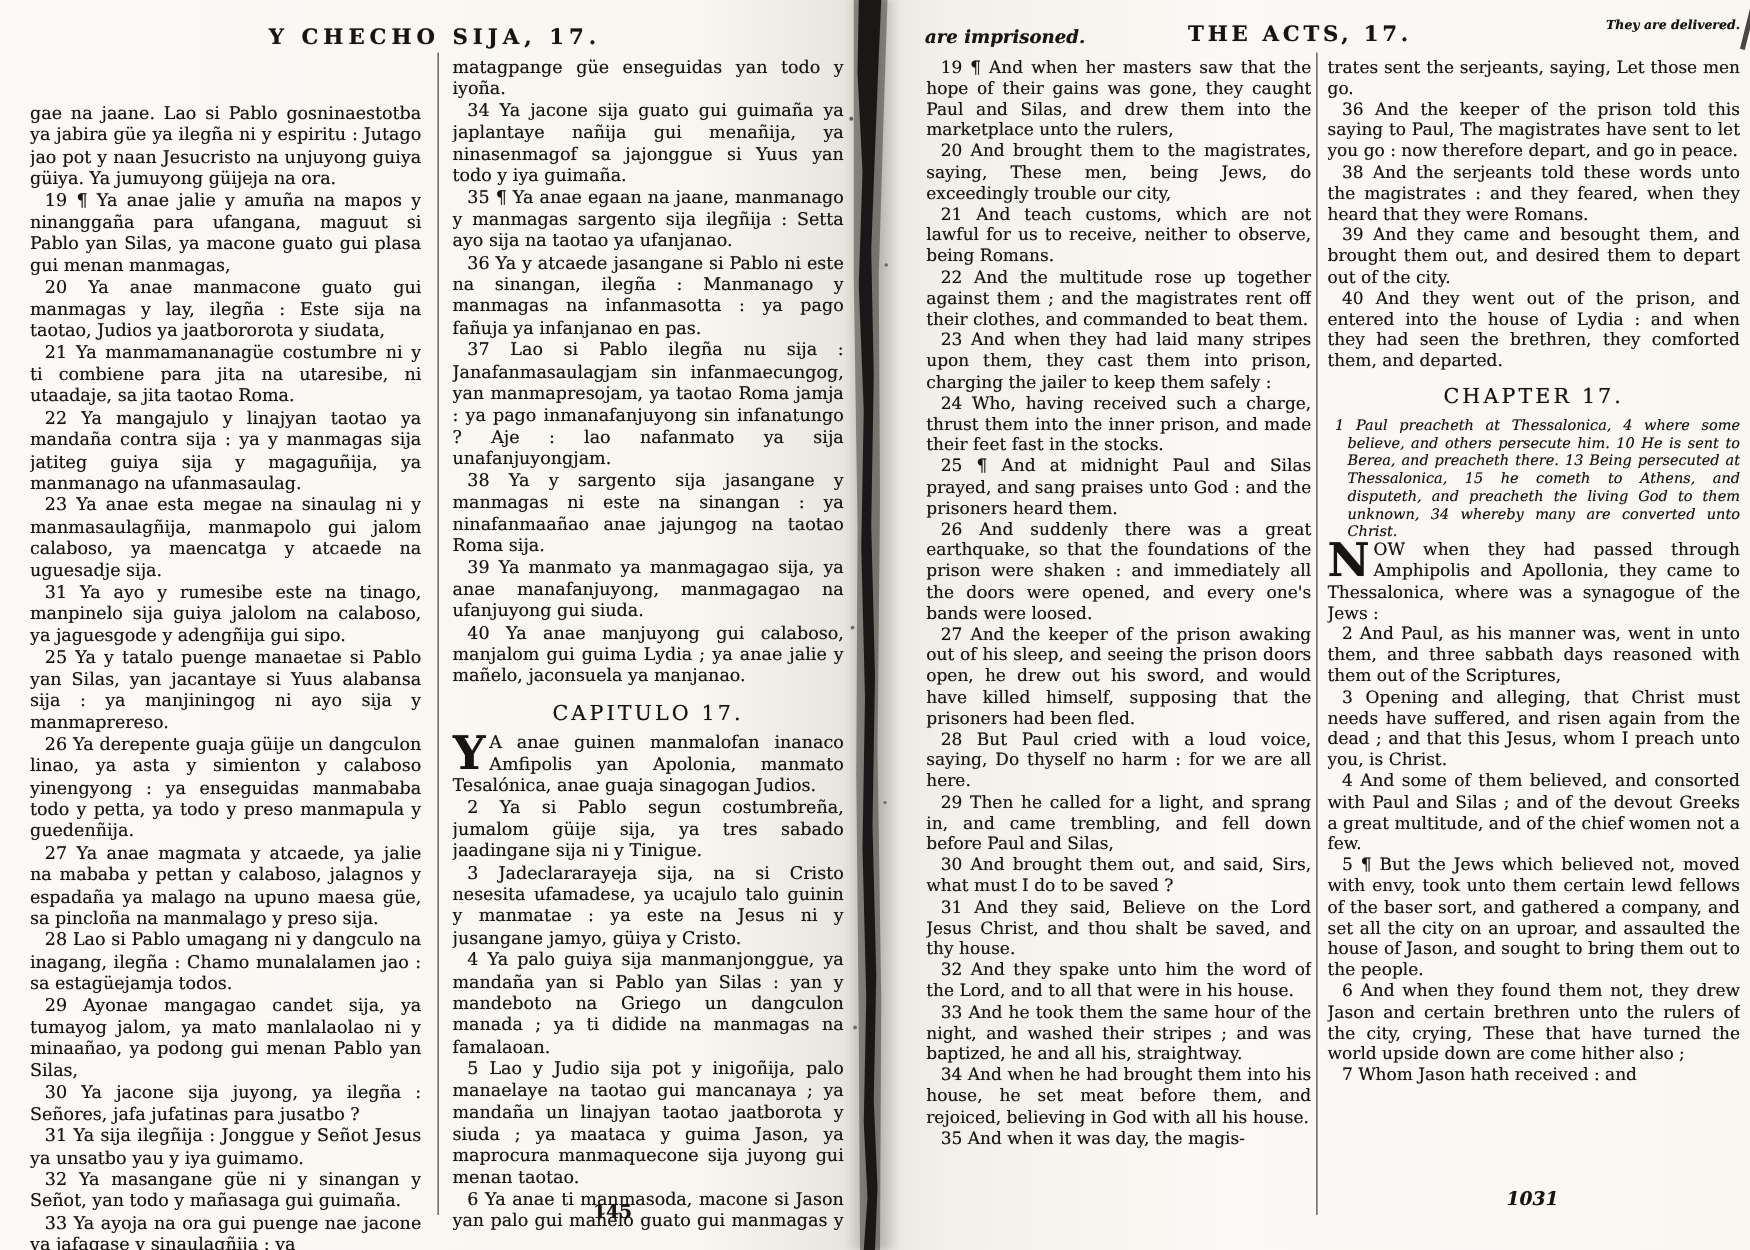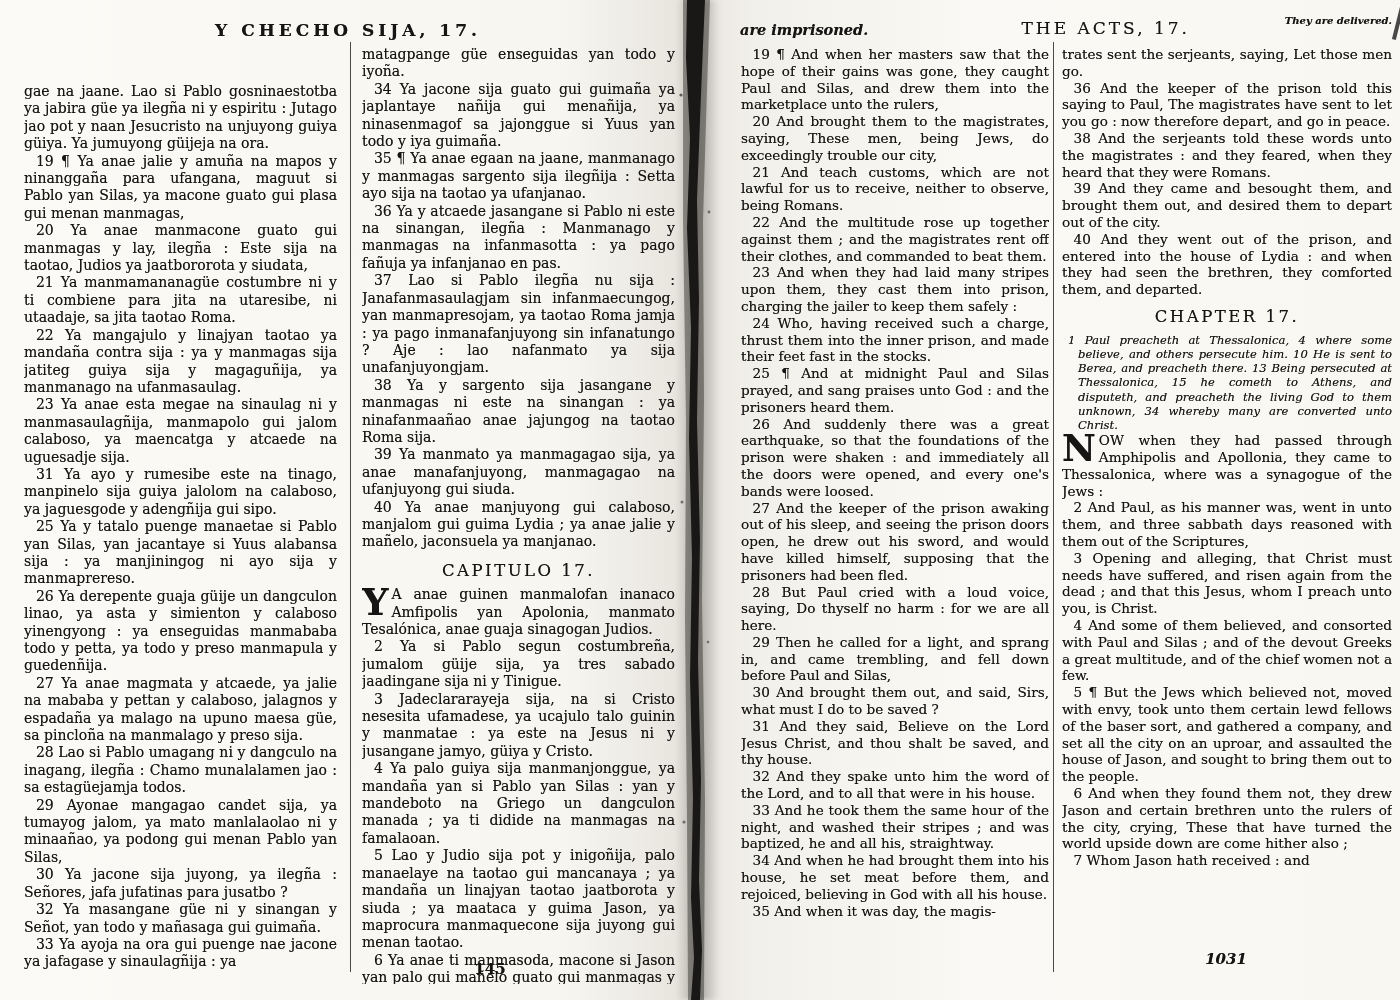--- a/index.html
+++ b/index.html
@@ -11,22 +11,22 @@
   }
   .spread {
     position:relative; width:1400px; height:1000px;
     background:linear-gradient(90deg,#fbfaf6 0%,#f7f6f1 40%,#e7e4dd 49%,#f2f0ea 54%,#faf9f5 70%,#f8f7f2 100%);
     text-shadow:0 0 0.6px rgba(10,10,10,0.55);
   }
   
   .lp-head { position:absolute; left:22px; top:20px; width:652px; text-align:center;
     font-size:17px; font-weight:bold; letter-spacing:4px; }
   .rp-head-left { position:absolute; left:740px; top:21px; font-style:italic; font-size:14.5px; font-weight:bold; }
-  .rp-head-center { position:absolute; left:890px; top:18px; width:300px; text-align:right;
-    font-size:17px; font-weight:normal; letter-spacing:3px; }
+  .rp-head-center { position:absolute; left:890px; top:18px; width:300px; text-align:center;
+    font-size:17px; font-weight:bold; letter-spacing:3px; }
   .rp-head-right { position:absolute; right:8px; top:15px; font-style:italic; font-size:10px; font-weight:bold; }
   
   .col { position:absolute; top:46px; height:938px; overflow:hidden; text-align:justify; }
   .col-cham { font-size:14px; line-height:17.4px; }
   .col-eng  { font-size:13.6px; line-height:16.8px; }
   #c1 { left:24px;  width:313px;margin-top:37px; }
   #c2 { left:362px; width:313px; }
   #c3 { left:741px; width:308px; }
   #c4 { left:1062px; width:330px; }
   .col p { margin:0; }
@@ -73,20 +73,21 @@
       <p class="verse">21 Ya manmamananagüe costumbre ni y ti combiene para jita na utaresibe, ni utaadaje, sa jita taotao Roma.</p>
       <p class="verse">22 Ya mangajulo y linajyan taotao ya mandaña contra sija : ya y manmagas sija jatiteg guiya sija y magaguñija, ya manmanago na ufanmasaulag.</p>
       <p class="verse">23 Ya anae esta megae na sinaulag ni y manmasaulagñija, manmapolo gui jalom calaboso, ya maencatga y atcaede na uguesadje sija.</p>
       <p class="verse">31 Ya ayo y rumesibe este na tinago, manpinelo sija guiya jalolom na calaboso, ya jaguesgode y adengñija gui sipo.</p>
       <p class="verse">25 Ya y tatalo puenge manaetae si Pablo yan Silas, yan jacantaye si Yuus alabansa sija : ya manjiningog ni ayo sija y manmaprereso.</p>
       <p class="verse">26 Ya derepente guaja güije un dangculon linao, ya asta y simienton y calaboso yinengyong : ya enseguidas manmababa todo y petta, ya todo y preso manmapula y guedenñija.</p>
       <p class="verse">27 Ya anae magmata y atcaede, ya jalie na mababa y pettan y calaboso, jalagnos y espadaña ya malago na upuno maesa güe, sa pincloña na manmalago y preso sija.</p>
       <p class="verse">28 Lao si Pablo umagang ni y dangculo na inagang, ilegña : Chamo munalalamen jao : sa estagüejamja todos.</p>
       <p class="verse">29 Ayonae mangagao candet sija, ya tumayog jalom, ya mato manlalaolao ni y minaañao, ya podong gui menan Pablo yan Silas,</p>
       <p class="verse">30 Ya jacone sija juyong, ya ilegña : Señores, jafa jufatinas para jusatbo ?</p>
+      <p class="verse">31 Ya sija ilegñija : Jonggue y Señot Jesus ya unsatbo yau y iya guimamo.</p>
       <p class="verse">32 Ya masangane güe ni y sinangan y Señot, yan todo y mañasaga gui guimaña.</p>
       <p class="verse">33 Ya ayoja na ora gui puenge nae jacone ya jafagase y sinaulagñija : ya</p>
     </div>
   <div id="c2" class="col col-cham">
       <p class="cont">matagpange güe enseguidas yan todo y iyoña.</p>
       <p class="verse">34 Ya jacone sija guato gui guimaña ya japlantaye nañija gui menañija, ya ninasenmagof sa jajonggue si Yuus yan todo y iya guimaña.</p>
       <p class="verse">35 ¶ Ya anae egaan na jaane, manmanago y manmagas sargento sija ilegñija : Setta ayo sija na taotao ya ufanjanao.</p>
       <p class="verse">36 Ya y atcaede jasangane si Pablo ni este na sinangan, ilegña : Manmanago y manmagas na infanmasotta : ya pago fañuja ya infanjanao en pas.</p>
       <p class="verse">37 Lao si Pablo ilegña nu sija : Janafanmasaulagjam sin infanmaecungog, yan manmapresojam, ya taotao Roma jamja : ya pago inmanafanjuyong sin infanatungo ? Aje : lao nafanmato ya sija unafanjuyongjam.</p>
       <p class="verse">38 Ya y sargento sija jasangane y manmagas ni este na sinangan : ya ninafanmaañao anae jajungog na taotao Roma sija.</p>

